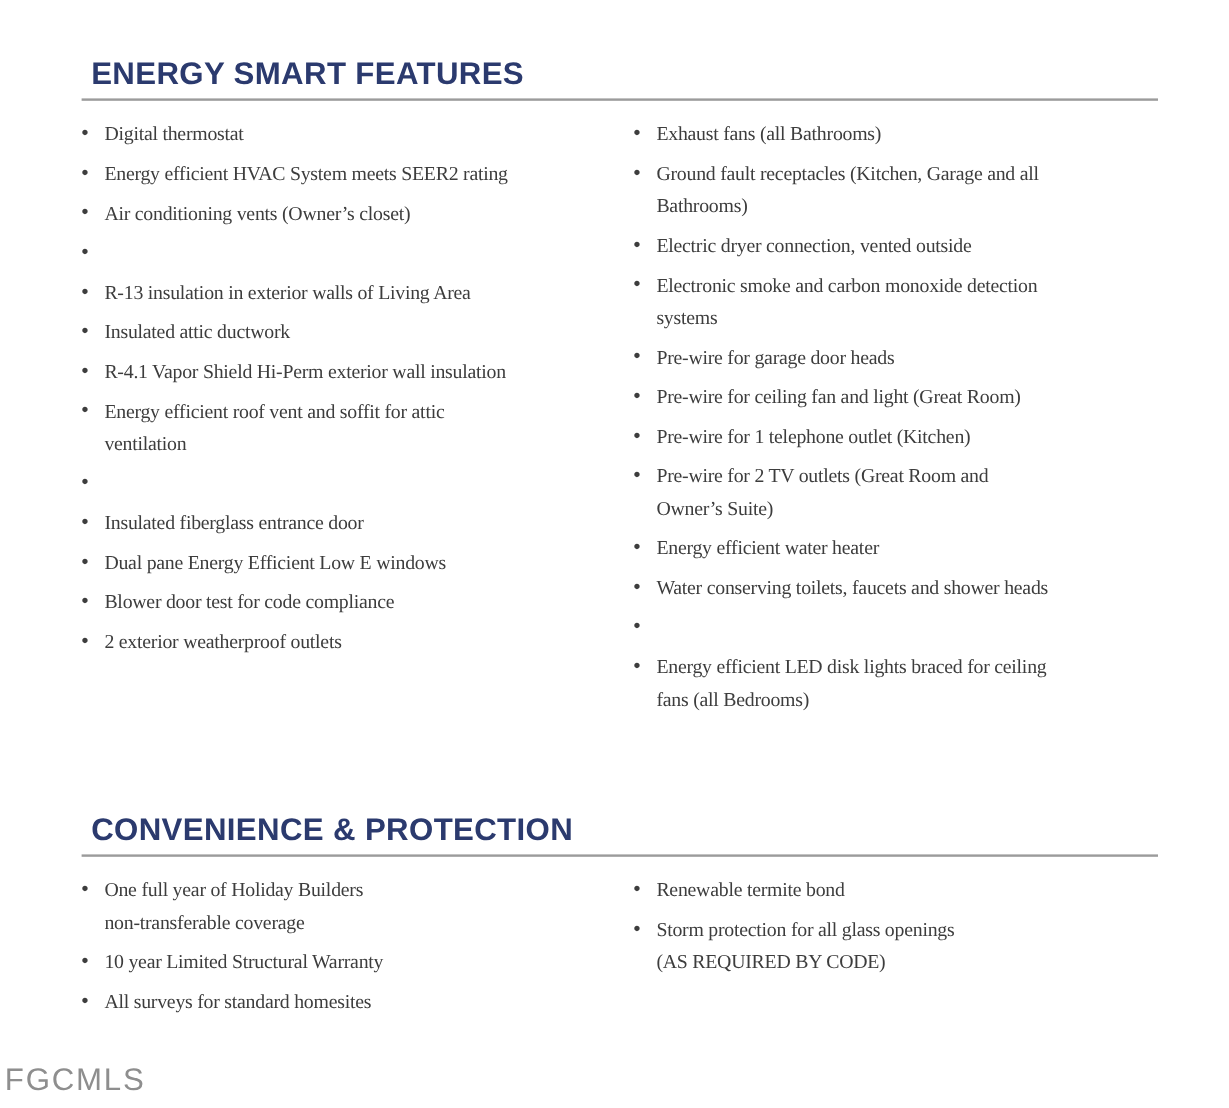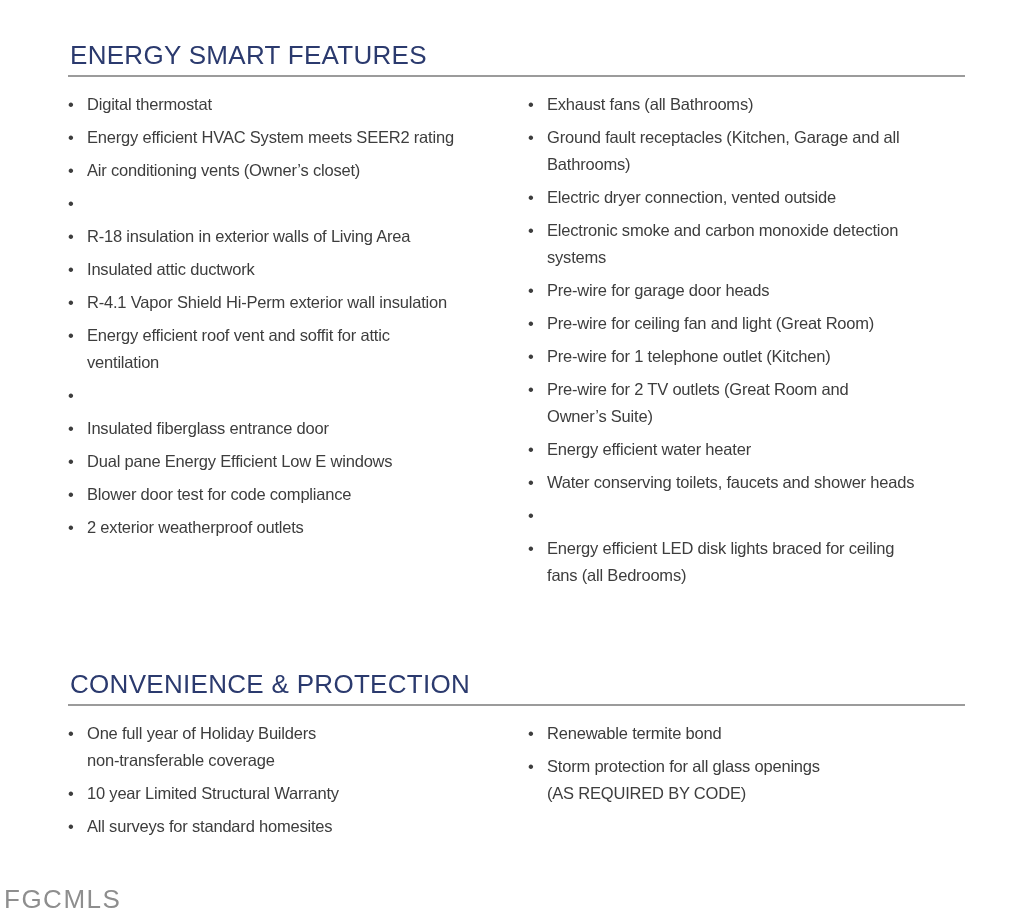--- a/index.html
+++ b/index.html
@@ -11,24 +11,24 @@
     font-family: "Liberation Sans", sans-serif;
     overflow: hidden;
     color: #3d3d3d;
   }
   .sheet {
     position: absolute;
     left: 68px; top: 40px;
     width: 897px;
   }
   .section-title {
-    margin: 2px;
+    margin: 8px;
     font-size: 26px;
     line-height: 1;
-    font-weight: normal;
+    font-weight: bold;
     color: var(--heading-color, #2b3a6e);
     letter-spacing: 0.3px;
   }
   .section-rule {
     border: none;
     border-top: 2px solid var(--rule-color, #9b9b9b);
     margin: 7px 0 0 0;
   }
   .columns {
     display: flex;
@@ -48,20 +48,21 @@
     letter-spacing: -0.2px;
     color: var(--body-color, #3d3d3d);
   }
   .bullet {
     flex: 0 0 10px;
     margin-right: 9px;
     text-align: left;
   }
   .item-text {
     white-space: pre-line;
+    font-family: Liberation Serif, serif;
   }
   .section + .section {
     margin-top: 76px;
   }
   .watermark {
     position: absolute;
     left: 4px; bottom: 8px;
     font-size: 26px;
     color: var(--watermark-color, #8e8e8e);
     letter-spacing: 1.5px;
@@ -91,21 +92,21 @@
     <span class="bullet">•</span>
     <span class="item-text">Air conditioning vents (Owner’s closet)</span>
   </li>
 
   <li class="item">
     <span class="bullet">•</span>
   </li>
 
   <li class="item">
     <span class="bullet">•</span>
-    <span class="item-text">R-18 insulation in exterior walls of Living Area</span>
+    <span class="item-text">R-13 insulation in exterior walls of Living Area</span>
   </li>
 
   <li class="item">
     <span class="bullet">•</span>
     <span class="item-text">Insulated attic ductwork</span>
   </li>
 
   <li class="item">
     <span class="bullet">•</span>
     <span class="item-text">R-4.1 Vapor Shield Hi-Perm exterior wall insulation</span>

